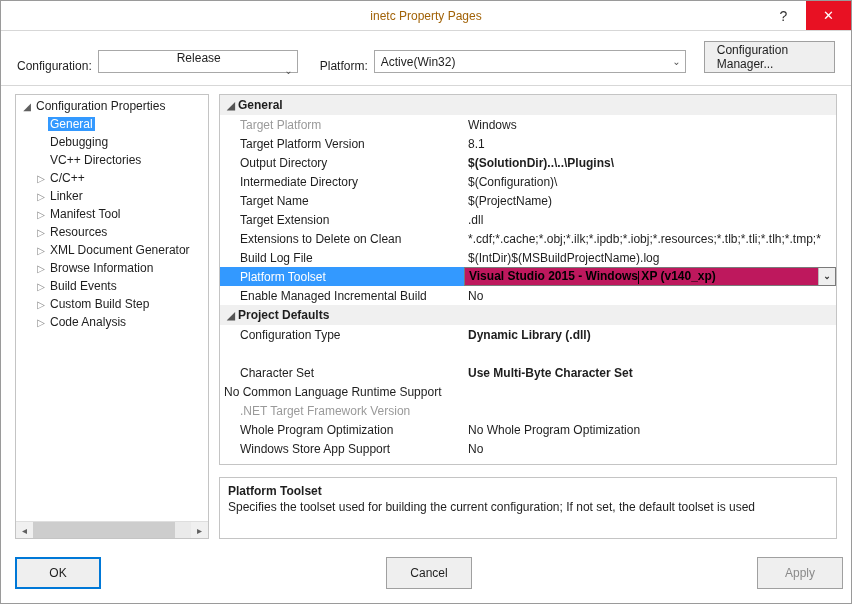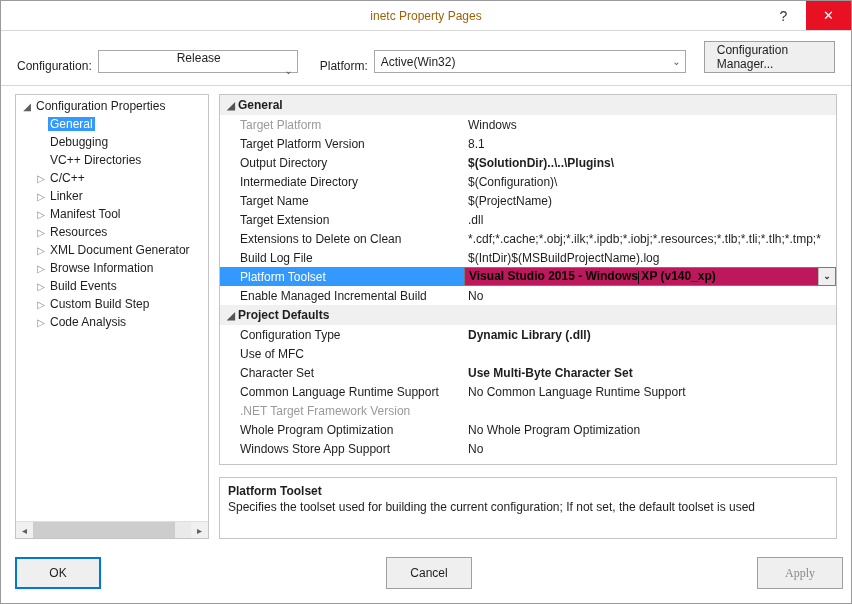--- a/index.html
+++ b/index.html
@@ -190,21 +190,21 @@
   }
   .desc .hdr { font-weight:bold; }
   .desc .body { color:#1e1e1e; margin-top:2px; }
   
   .footer {
     display:flex; justify-content:space-between;
     padding: 8px 8px 14px 14px;
   }
   .footer .btn { width:86px; justify-content:center; }
   .footer .btn.default { border-color:#0078d7; box-shadow: inset 0 0 0 1px #0078d7; }
-  .footer .btn.disabled { color:#8a8a8a;font-family:Liberation Serif, serif; }
+  .footer .btn.disabled { color:#8a8a8a; }
 </style>
 </head>
 <body>
 
 <div class="titlebar">
   <div class="title">inetc Property Pages</div>
   <div class="controls">
     <div class="help">?</div>
     <div class="close">✕</div>
   </div>
@@ -347,28 +347,26 @@
           </div>
           <div class="group-header">
             <span class="glyph">◢</span>
             <span>Project Defaults</span>
           </div>
           <div class="prop-row bold">
             <div class="prop-name">Configuration Type</div>
             <div class="prop-val">Dynamic Library (.dll)</div>
           </div>
           <div class="prop-row">
-            <div class="prop-name">Use of MFC</div>
           </div>
           <div class="prop-row bold">
             <div class="prop-name">Character Set</div>
             <div class="prop-val">Use Multi-Byte Character Set</div>
           </div>
           <div class="prop-row">
-            <div class="prop-name">Common Language Runtime Support</div>
             <div class="prop-val">No Common Language Runtime Support</div>
           </div>
           <div class="prop-row disabled">
             <div class="prop-name">.NET Target Framework Version</div>
             <div class="prop-val"></div>
           </div>
           <div class="prop-row">
             <div class="prop-name">Whole Program Optimization</div>
             <div class="prop-val">No Whole Program Optimization</div>
           </div>

